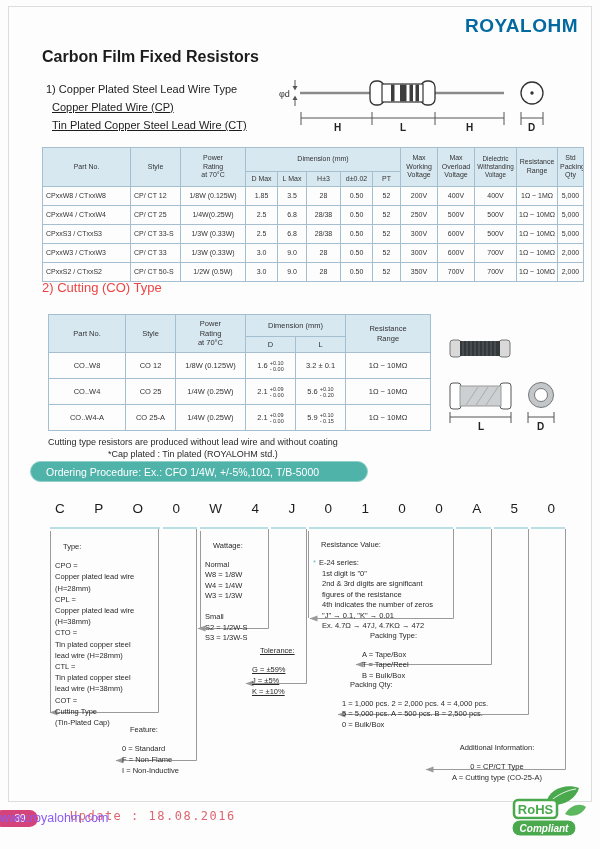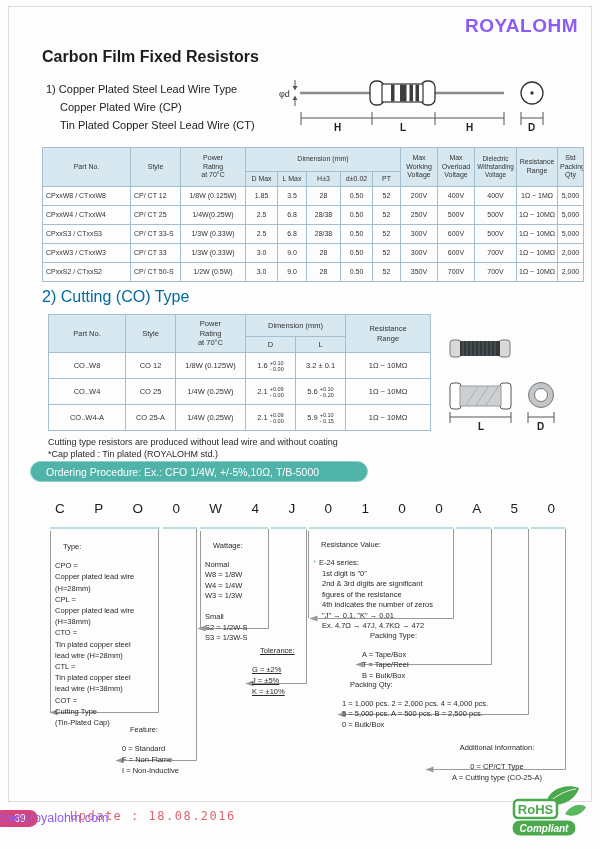--- a/index.html
+++ b/index.html
@@ -3,40 +3,40 @@
 <meta charset="utf-8">
 <style>
   html,body{margin:0;padding:0;background:#e9e9e9;}
   .page{position:relative;width:600px;height:849px;background:#fdfdfd;overflow:hidden;
         font-family:"Liberation Sans", sans-serif;color:#222;}
   .frame{position:absolute;left:8px;top:6px;width:582px;height:794px;border:1px solid #ddd;}
 
   .logo{position:absolute;top:15px;right:22px;font-size:19px;font-weight:800;letter-spacing:.5px;}
   .page-title{position:absolute;left:42px;top:48px;font-size:16px;font-weight:600;color:#1c1c1c;}
   .sec1-list{position:absolute;left:46px;top:80px;font-size:11px;line-height:18px;color:#1c1c1c;}
-  .sec1-list div:not(:first-child){margin-left:14px;}
+  .sec1-list div:not(:first-child){margin-left:6px;text-decoration:underline;}
 
   
   table{border-collapse:collapse;table-layout:fixed;}
   th,td{border:1px solid #a3bfd0;font-size:7px;color:#333;text-align:center;
         padding:1px 2px;overflow:hidden;font-weight:normal;white-space:pre-line;line-height:1.25;}
   th{background:#d7e8f1;}
   .t1{position:absolute;left:42px;top:147px;width:541px;}
   .t1 thead tr:first-child{height:24px;} .t1 thead tr:last-child{height:15px;}
   .t1 tbody tr{height:19px;}
   .t1 td.al{text-align:left;padding-left:3px;}
   th.small-mid{font-size:6.3px;}
-  .sec2-title{position:absolute;left:42px;top:288px;font-size:16px;color:#0369a1;}
+  .sec2-title{position:absolute;left:42px;top:280px;font-size:13px;color:#ef4444;}
   .t2{position:absolute;left:48px;top:314px;width:382px;}
   .t2 thead tr:first-child{height:22px;} .t2 thead tr:last-child{height:16px;}
   .t2 tbody tr{height:26px;margin-left:16px;}
   .t2 td,.t2 th{font-size:7.5px;}
   .tolwrap{display:inline-flex;align-items:center;gap:2px;justify-content:flex-end;}
   .tol{display:inline-flex;flex-direction:column;font-size:5.5px;line-height:6px;text-align:left;}
-  .notes{position:absolute;left:48px;top:436px;font-size:9px;line-height:12px;color:#2a2a2a;}
+  .notes{position:absolute;left:48px;top:436px;font-size:9px;line-height:12px;color:#2a2a2a;text-align:center;}
 
   
   .banner{position:absolute;left:30px;top:461px;width:338px;height:21px;background:#4fb3aa;
           border:1.5px solid #8fd0c9;border-radius:12px;color:#fff;font-size:10.5px;
           line-height:20px;padding-left:15px;box-sizing:border-box;}
   .code-row{position:absolute;left:55px;top:501px;width:500px;display:flex;
             justify-content:space-between;font-size:13.5px;font-weight:500;color:#1c1c1c;}
   .obox{position:absolute;font-size:7.5px;color:#2a2a2a;}
   .obox .obox-title{margin:8px;}
   .lh112 div{line-height:11.2px;} .lh105 div{line-height:10.5px;} .lh11 div{line-height:11px;}
@@ -61,21 +61,21 @@
 
   svg text{font-family:"Liberation Sans", sans-serif;}
   .abs{position:absolute;}
 </style>
 </head>
 <body>
 
 <div class="page">
   <div class="frame"></div>
 
-  <div class="logo" style="color:#8b5cf6">ROYALOHM</div>
+  <div class="logo" style="color:#0369a1">ROYALOHM</div>
 
   <div class="page-title">Carbon Film Fixed Resistors</div>
 
   <div class="sec1-list">
       <div>1) Copper Plated Steel Lead Wire Type</div>
       <div>Copper Plated Wire (CP)</div>
       <div>Tin Plated Copper Steel Lead Wire (CT)</div>
     </div>
 
   <svg class="abs" style="left:278px;top:72px" width="315" height="70" viewBox="0 0 315 70">
@@ -415,21 +415,21 @@
         <div>W3 = 1/3W</div>
         <div>&nbsp;</div>
         <div>Small</div>
         <div>S2 = 1/2W-S</div>
         <div>S3 = 1/3W-S</div>
       </div>
   </div>
   <div class="obox box-tolerance lh11">
     <div class="obox-title">Tolerance:</div>
     <div>
-        <div>G = ±2%</div>
+        <div>G = ±59%</div>
         <div>J =  ±5%</div>
         <div>K = ±10%</div>
       </div>
   </div>
   <div class="obox box-resistance">
     <div class="obox-title" style="line-height:11px">Resistance Value:</div>
     <div class="bullet-row"><span class="bullet">*</span><span>E-24 series:</span></div>
     <div class="indent lh105">
         <div>1st digit is "0"</div>
         <div>2nd &amp; 3rd digits are significant</div>

